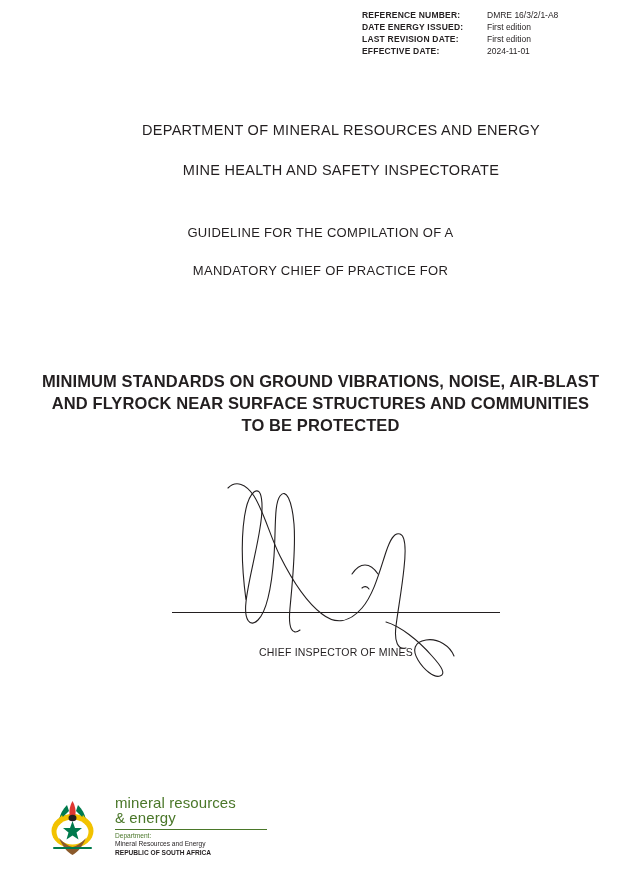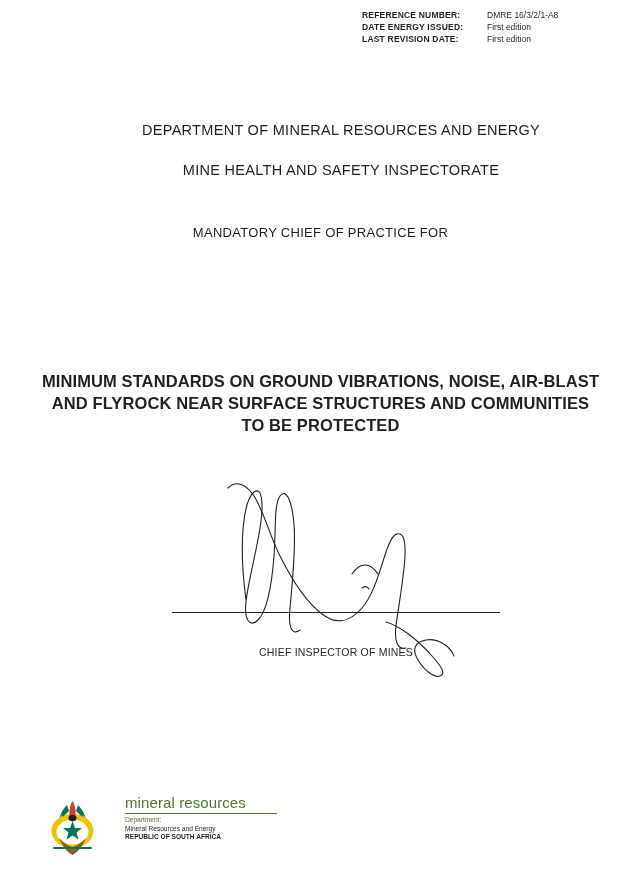--- a/index.html
+++ b/index.html
@@ -121,21 +121,21 @@
   }
   .coat {
     position: absolute;
     top: 2px;
     left: 0;
     width: 55px;
     height: 62px;
   }
   .footer-text {
     position: absolute;
-    left: 80px;
+    left: 70px;
     top: 0;
     width: 230px;
   }
   .brand-line1 {
     font-size: 15px;
     color: #4a7729;
     letter-spacing: 0.1px;
     line-height: 1.02;
   }
   .brand-line2 {
@@ -175,28 +175,33 @@
     <span class="meta-value">DMRE 16/3/2/1-A8</span>
   </div>
   <div class="meta-row">
     <span class="meta-label">DATE ENERGY ISSUED:</span>
     <span class="meta-value">First edition</span>
   </div>
   <div class="meta-row">
     <span class="meta-label">LAST REVISION DATE:</span>
     <span class="meta-value">First edition</span>
   </div>
+  <div class="meta-row">
+    <span class="meta-label">EFFECTIVE DATE:</span>
+    <span class="meta-value">2024-11-01</span>
+  </div>
 </div>
 
 <div class="dept-block">
   <div class="dept-line">DEPARTMENT OF MINERAL RESOURCES AND ENERGY</div>
   <div class="dept-line">MINE HEALTH AND SAFETY INSPECTORATE</div>
 </div>
 
 <div class="guideline-block">
+  <div class="guideline-line">GUIDELINE FOR THE COMPILATION OF A</div>
   <div class="guideline-line">MANDATORY CHIEF OF PRACTICE FOR</div>
 </div>
 
 <div class="main-title">MINIMUM STANDARDS ON GROUND VIBRATIONS, NOISE, AIR-BLAST AND FLYROCK NEAR SURFACE STRUCTURES AND COMMUNITIES TO BE PROTECTED</div>
 
 <div class="sig-wrap">
   <svg class="sig-svg" width="360" height="220" viewBox="0 0 360 220">
     <g fill="none" stroke="#231f20" stroke-width="1.1" stroke-linecap="round">
       <path d="M96,130 C88,70 94,30 104,22 C112,16 114,34 110,58 C106,84 98,112 96,132 C94,150 100,158 108,150 C118,140 122,112 124,86 C126,58 124,34 130,26 C136,18 142,30 144,54 C146,80 142,116 140,138 C138,158 142,166 150,160"></path>
       <path d="M78,18 C86,10 96,14 104,26 C114,42 120,66 130,86 C142,110 156,132 172,144 C186,155 200,152 212,138 C224,124 230,100 236,82 C240,70 244,62 250,64 C256,66 256,80 254,98 C252,118 248,140 246,156 C244,172 248,180 256,178"></path>
@@ -218,18 +223,19 @@
     <path d="M27.5,4 C30,8 31,13 30.5,18 L24.5,18 C24,13 25,8 27.5,4 Z" fill="#de3831"></path>
     <path d="M22,8 C18,12 15,17 14,23 C18,20 21,17 24,14 Z" fill="#007a4d"></path>
     <path d="M33,8 C37,12 40,17 41,23 C37,20 34,17 31,14 Z" fill="#007a4d"></path>
     <path d="M17,18 C13,22 10,27 9,32 C13,29 16,26 19,23 Z" fill="#f2c200"></path>
     <path d="M38,18 C42,22 45,27 46,32 C42,29 39,26 36,23 Z" fill="#f2c200"></path>
     <ellipse cx="27.5" cy="21" rx="4" ry="3.2" fill="#231f20"></ellipse>
     <rect x="8" y="50" width="39" height="2" rx="1" fill="#007a4d"></rect>
   </svg>
   <div class="footer-text">
     <div class="brand-line1">mineral resources</div>
+    <div class="brand-line2">&amp; energy</div>
     <div class="brand-rule"></div>
     <div class="brand-dept">Department:</div>
     <div class="brand-dept-name">Mineral Resources and Energy</div>
     <div class="brand-country">REPUBLIC OF SOUTH AFRICA</div>
   </div>
 </div>
 
 </body></html>

